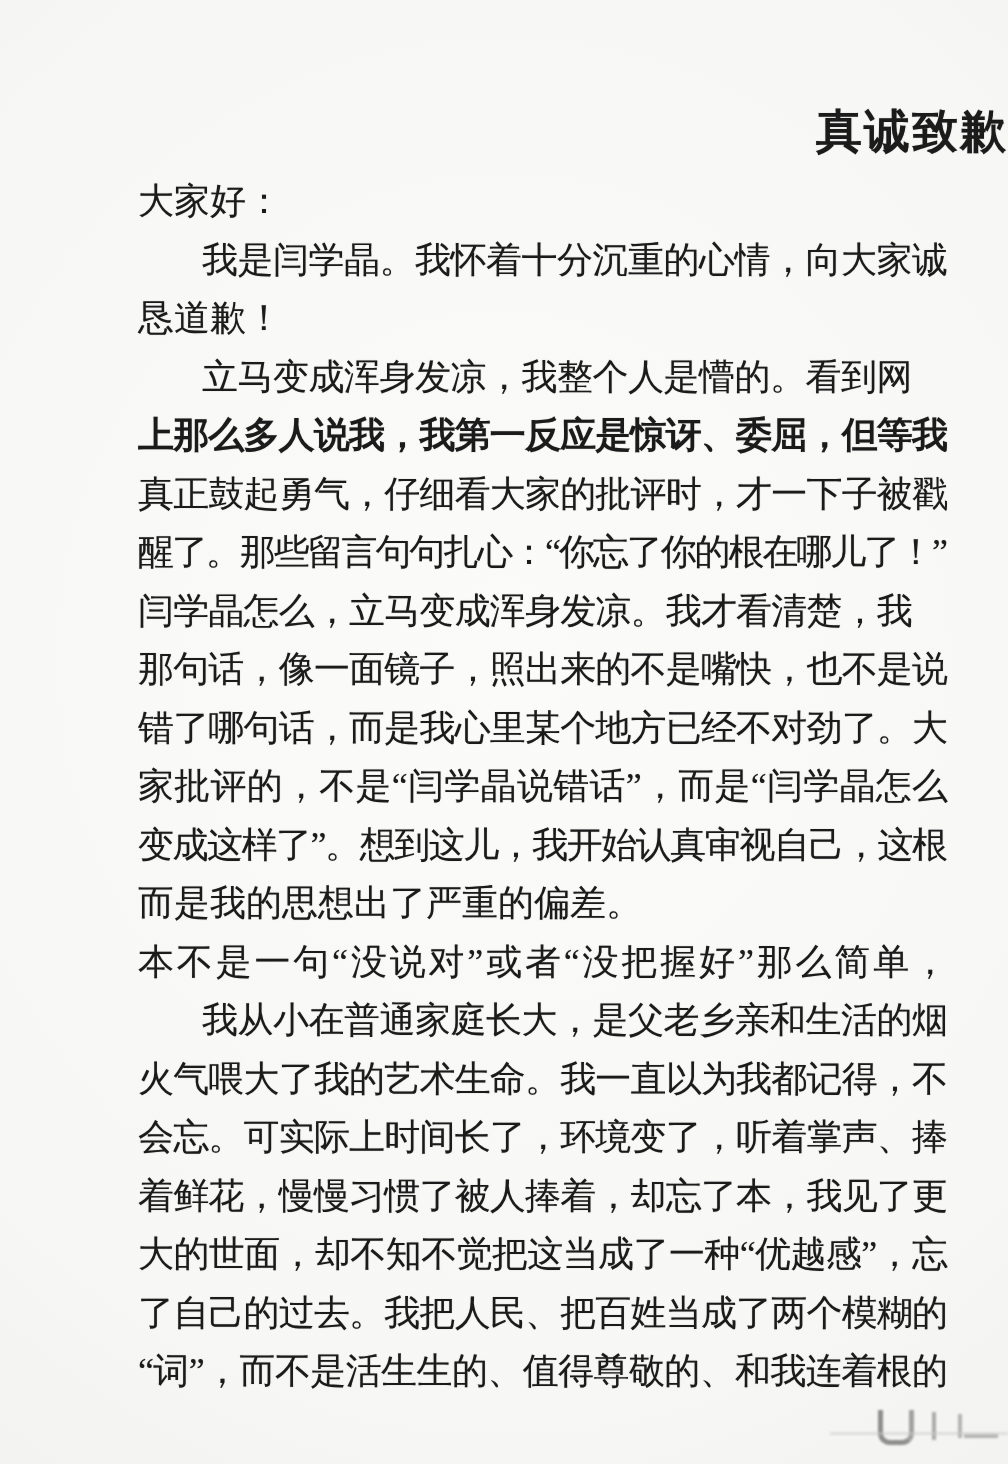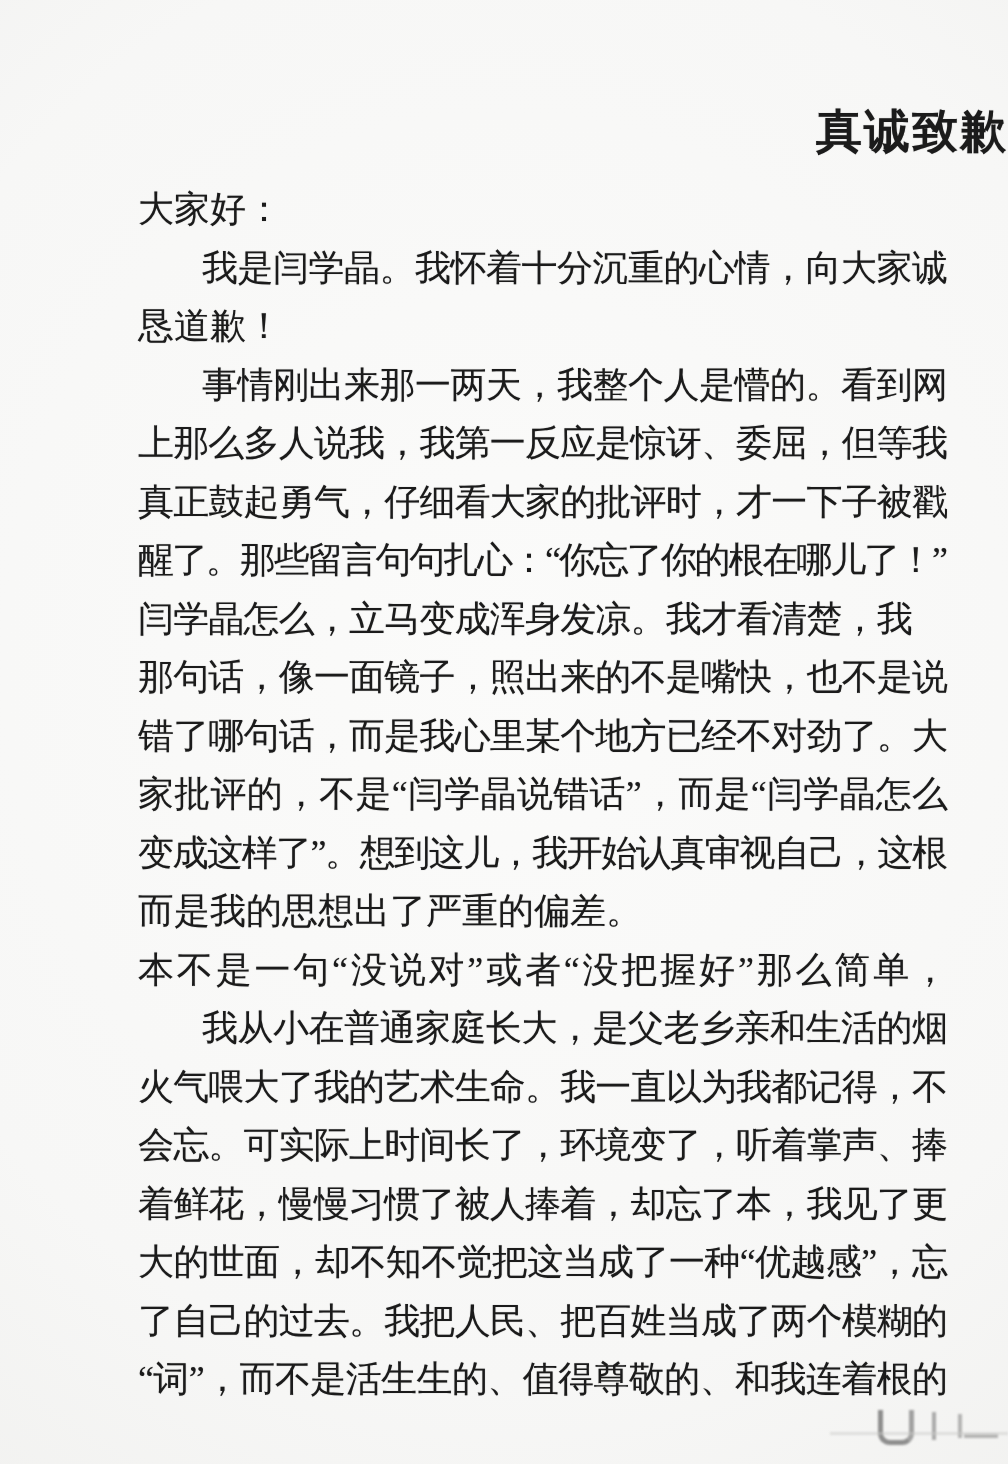--- a/index.html
+++ b/index.html
@@ -30,21 +30,21 @@
     margin: 0;
     text-align: right;
     font-size: 46px;
     font-weight: bold;
     letter-spacing: 2px;
     line-height: 1.2;
     text-shadow: 0 0 1px rgba(30,30,30,0.45);
   }
   .letter-body {
     position: absolute;
-    top: 180px;
+    top: 172px;
     left: 138px;
     width: 810px;
   }
   .paragraph {
     margin: 0;
   }
   .line {
     height: 58.5px;
     line-height: 58.5px;
     font-size: 36px;
@@ -110,22 +110,22 @@
 
     <div class="letter-body">
         <div class="paragraph">
           <div class="line"><span>大家好：</span></div>
         </div>
         <div class="paragraph">
           <div class="line indent fill"><span style="letter-spacing: -0.5px;">我是闫学晶。我怀着十分沉重的心情，向大家诚</span></div>
           <div class="line"><span>恳道歉！</span></div>
         </div>
         <div class="paragraph">
-          <div class="line indent fill"><span style="letter-spacing: -0.5px;">事情刚出来那一两天，我整个人是懵的。看到网</span></div>
-          <div class="line fill"><span style="letter-spacing: -0.818182px;">上那么多人说我，我第一反应是惊讶、委屈，但等我</span></div>
+          <div class="line indent fill"><span style="letter-spacing: -0.5px;">立马变成浑身发凉，我整个人是懵的。看到网</span></div>
+          <div class="line fill"><span style="letter-spacing: -0.818182px; font-weight: bold;">上那么多人说我，我第一反应是惊讶、委屈，但等我</span></div>
           <div class="line fill"><span style="letter-spacing: -0.818182px;">真正鼓起勇气，仔细看大家的批评时，才一下子被戳</span></div>
           <div class="line fill"><span style="letter-spacing: -2.08203px;">醒了。那些留言句句扎心：“你忘了你的根在哪儿了！”</span></div>
           <div class="line fill"><span style="letter-spacing: -0.818182px;">闫学晶怎么，立马变成浑身发凉。我才看清楚，我</span></div>
           <div class="line fill"><span style="letter-spacing: -0.818182px;">那句话，像一面镜子，照出来的不是嘴快，也不是说</span></div>
           <div class="line fill"><span style="letter-spacing: -0.818182px;">错了哪句话，而是我心里某个地方已经不对劲了。大</span></div>
           <div class="line fill"><span style="letter-spacing: 0.263587px;">家批评的，不是“闫学晶说错话”，而是“闫学晶怎么</span></div>
           <div class="line fill"><span style="letter-spacing: -1.47758px;">变成这样了”。想到这儿，我开始认真审视自己，这根</span></div>
           <div class="line"><span>而是我的思想出了严重的偏差。</span></div>
           <div class="line fill"><span style="letter-spacing: 2.82173px;">本不是一句“没说对”或者“没把握好”那么简单，</span></div>
         </div>

